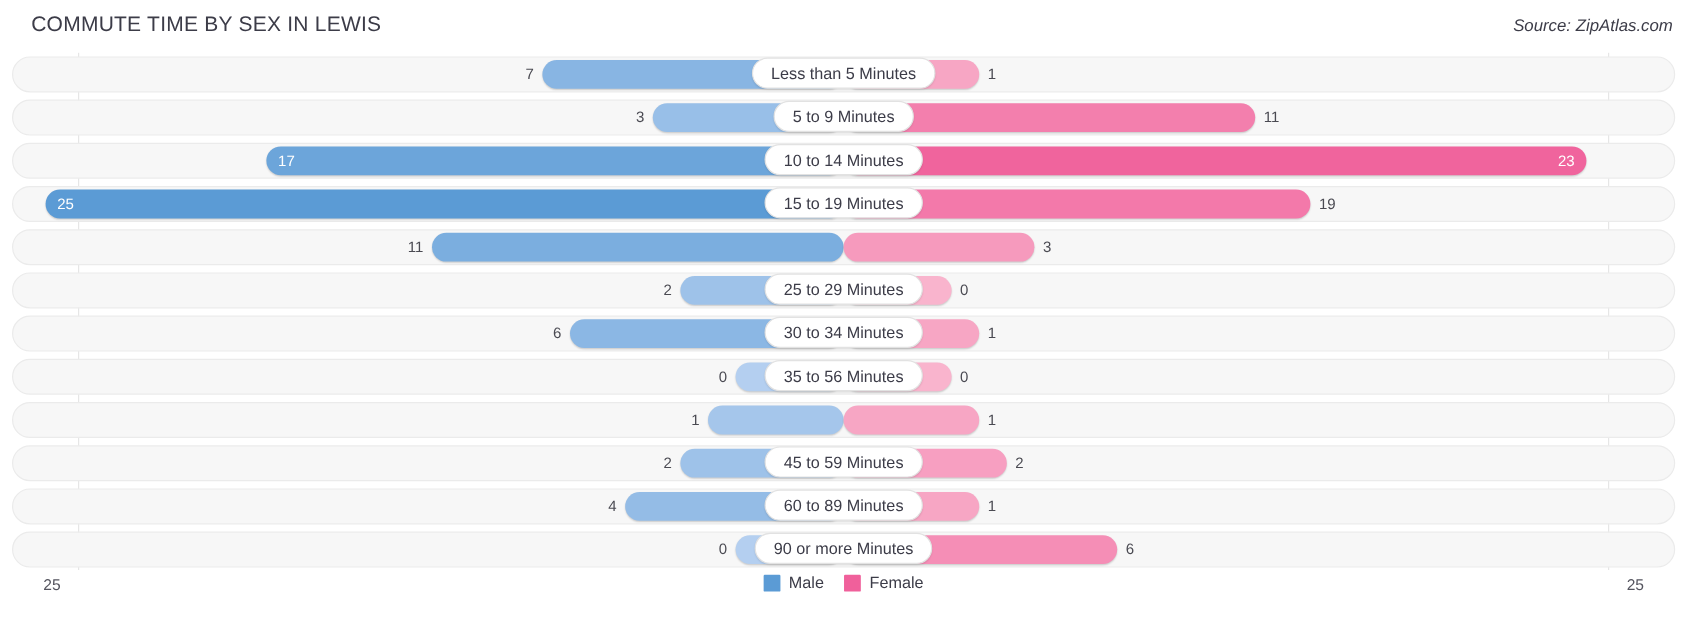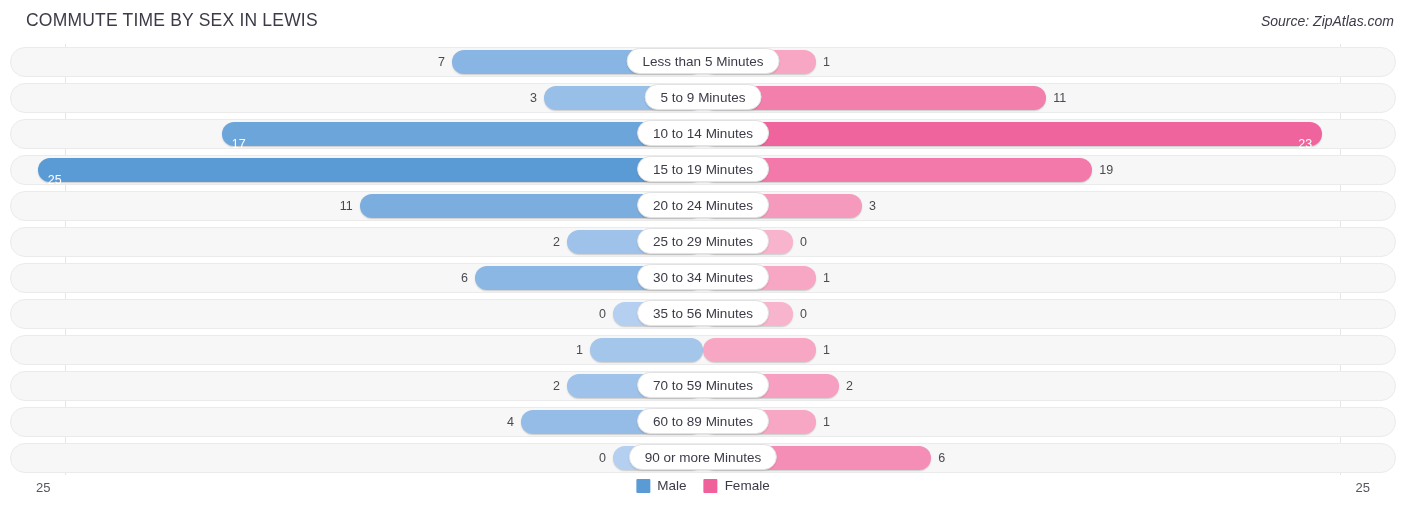--- a/index.html
+++ b/index.html
@@ -98,21 +98,20 @@
     position: absolute;
     top: 3px;
     height: 24px;
     line-height: 24px;
     font-size: 12.5px;
     color: #4a4a52;
     white-space: nowrap;
   }
   .bar-value.inside {
     color: #ffffff;
-    margin-top: 10px;
   }
 
   
   .center-label {
     position: absolute;
     top: 4px;
     left: 50%;
     transform: translateX(-50%);
     height: 26px;
     line-height: 25px;
@@ -230,21 +229,20 @@
     <div class="row">
       <div class="track"></div>
       <div class="half left">
         <div class="bar" style="width: 49.52%; background: rgb(123, 174, 223);"></div>
         <div class="bar-value" style="right: calc(49.52% + 7px);">11</div>
       </div>
       <div class="half right">
         <div class="bar" style="width: 22.96%; background: rgb(246, 154, 189);"></div>
         <div class="bar-value" style="left: calc(22.96% + 7px);">3</div>
       </div>
-      <div class="center-label">20 to 24 Minutes</div>
     </div>
     <div class="row">
       <div class="track"></div>
       <div class="half left">
         <div class="bar" style="width: 19.64%; background: rgb(158, 194, 233);"></div>
         <div class="bar-value" style="right: calc(19.64% + 7px);">2</div>
       </div>
       <div class="half right">
         <div class="bar" style="width: 13%; background: rgb(249, 180, 205);"></div>
         <div class="bar-value" style="left: calc(13% + 7px);">0</div>
@@ -289,21 +287,21 @@
     <div class="row">
       <div class="track"></div>
       <div class="half left">
         <div class="bar" style="width: 19.64%; background: rgb(158, 194, 233);"></div>
         <div class="bar-value" style="right: calc(19.64% + 7px);">2</div>
       </div>
       <div class="half right">
         <div class="bar" style="width: 19.64%; background: rgb(247, 159, 193);"></div>
         <div class="bar-value" style="left: calc(19.64% + 7px);">2</div>
       </div>
-      <div class="center-label">70 to 59 Minutes</div>
+      <div class="center-label">45 to 59 Minutes</div>
     </div>
     <div class="row">
       <div class="track"></div>
       <div class="half left">
         <div class="bar" style="width: 26.28%; background: rgb(148, 188, 230);"></div>
         <div class="bar-value" style="right: calc(26.28% + 7px);">4</div>
       </div>
       <div class="half right">
         <div class="bar" style="width: 16.32%; background: rgb(247, 166, 196);"></div>
         <div class="bar-value" style="left: calc(16.32% + 7px);">1</div>

